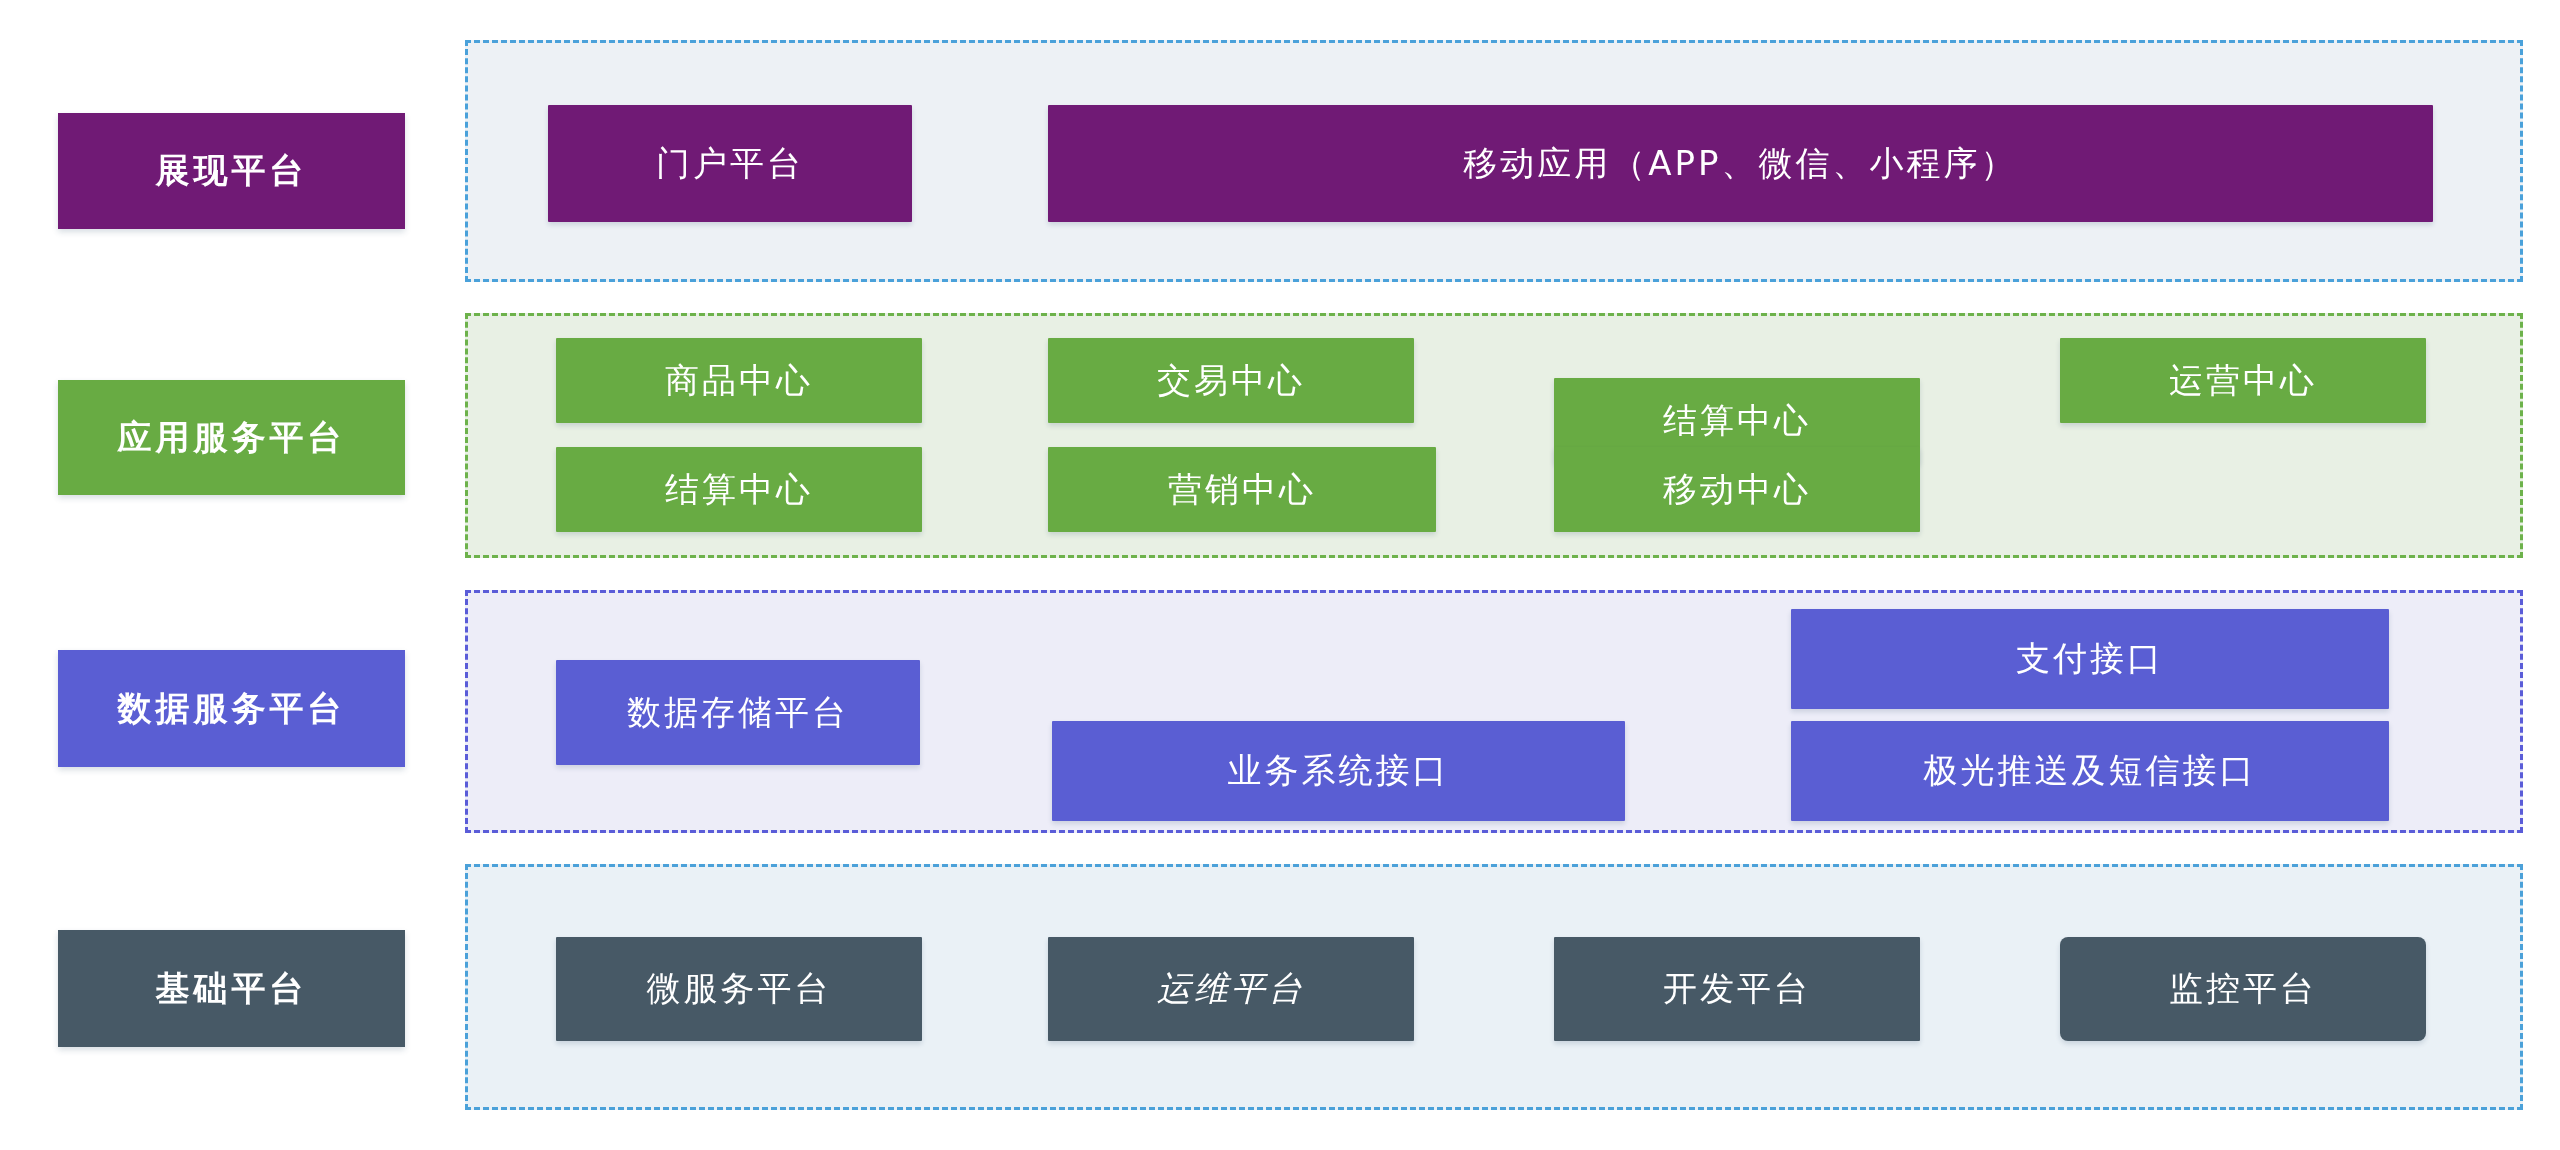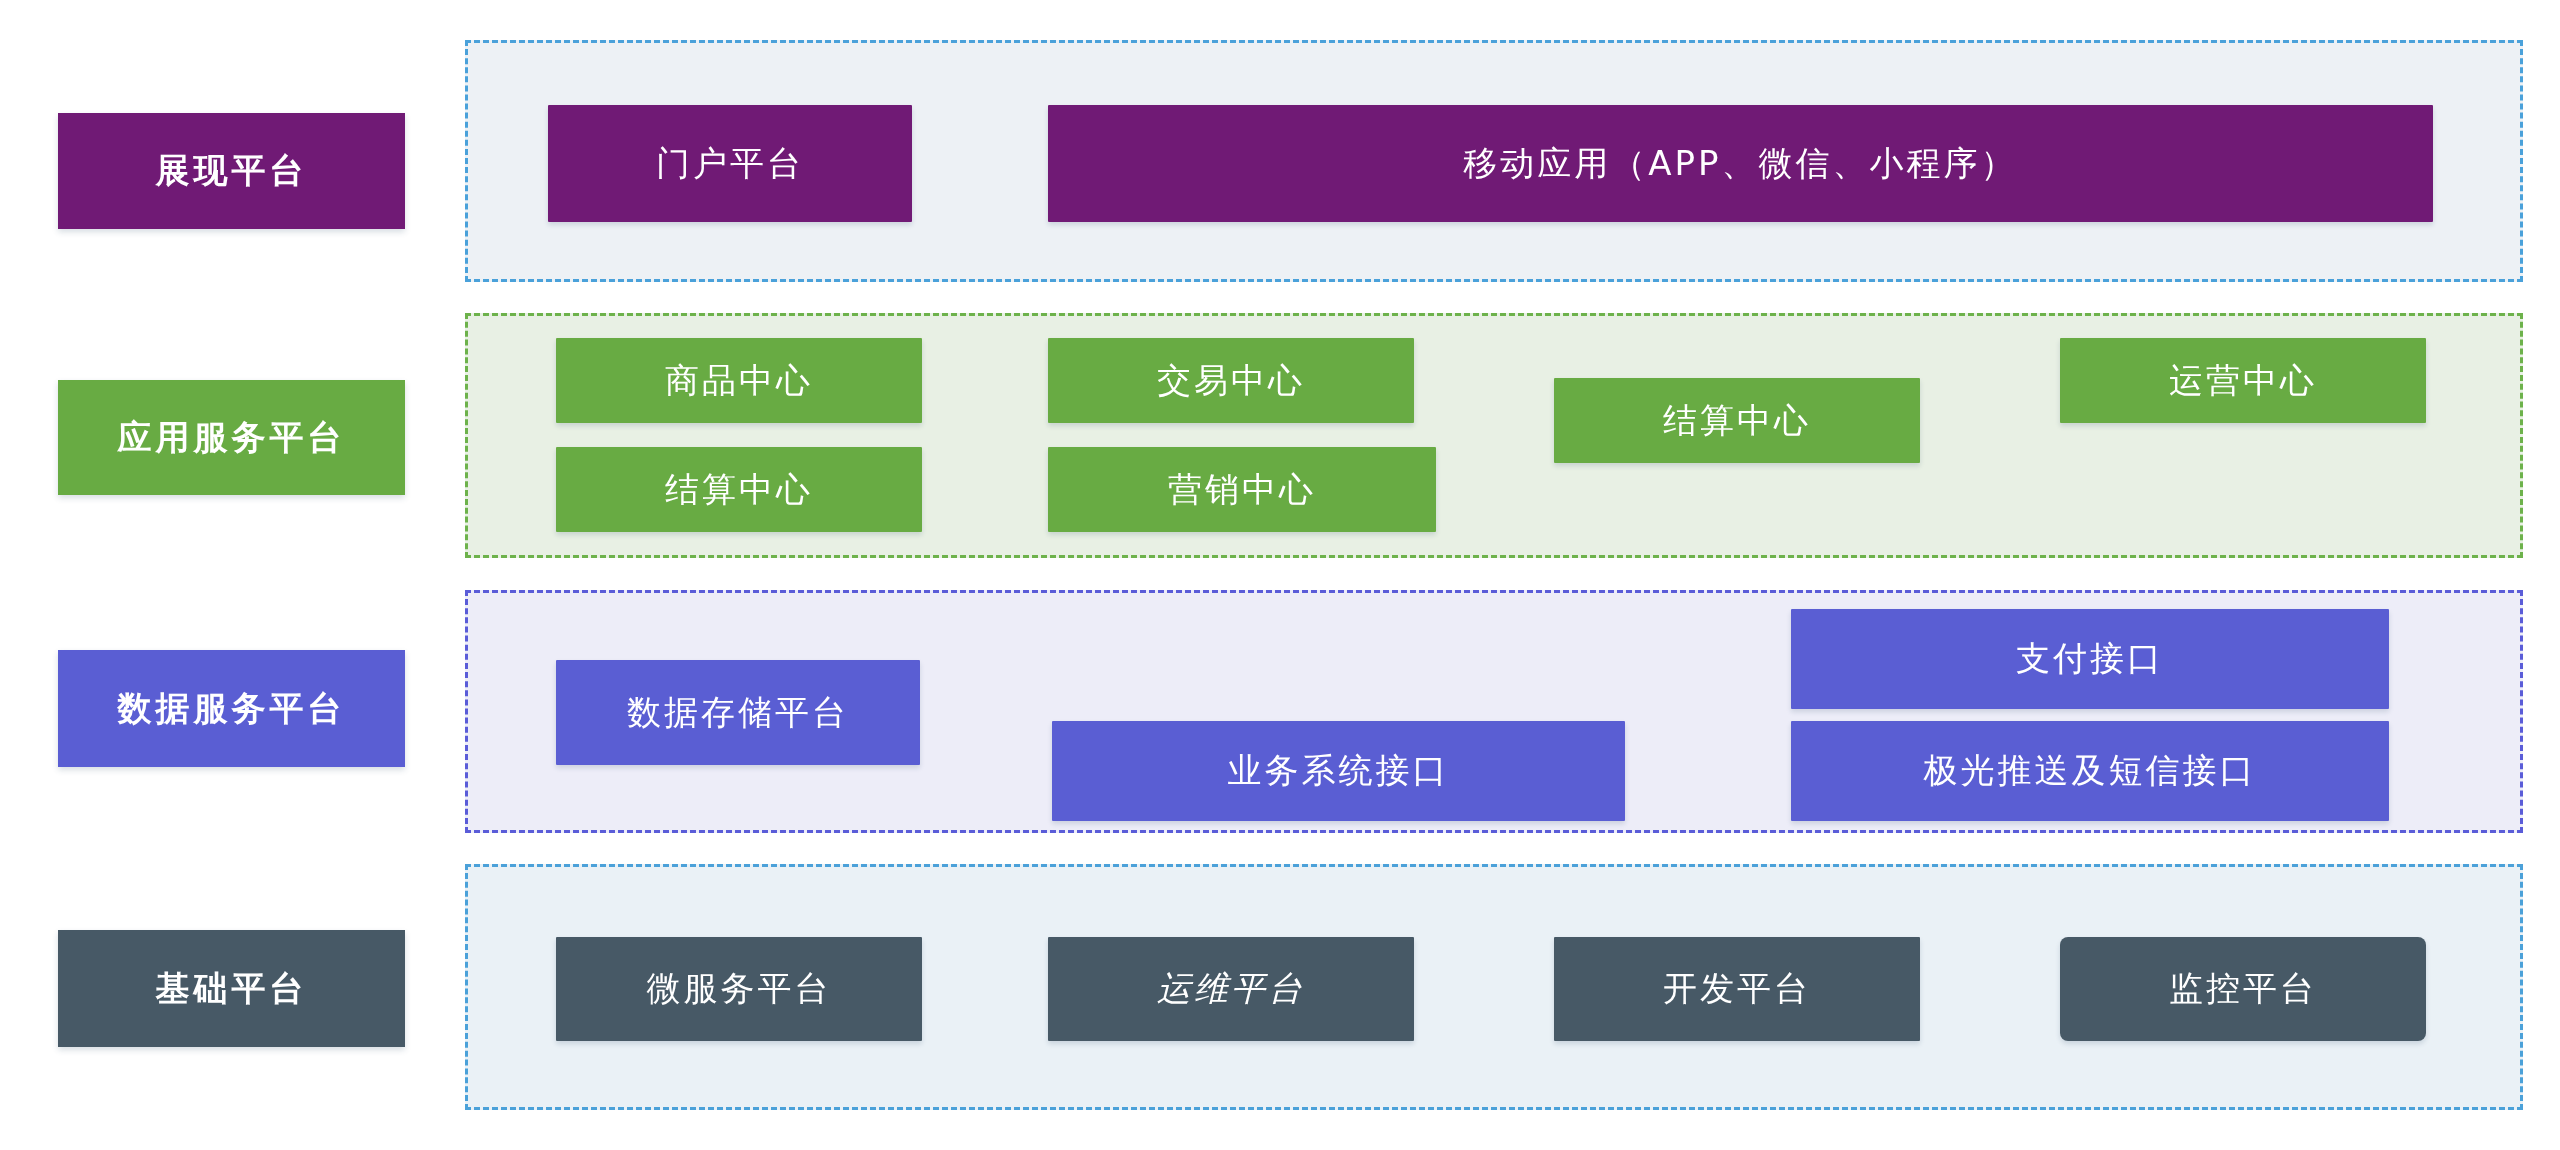--- a/index.html
+++ b/index.html
@@ -69,20 +69,21 @@
 
   <section class="s2">
     <div class="row-label" style="left:58px; top:380px; width:347px; height:115px;">应用服务平台</div>
     <div class="container" style="left:465px; top:313px; width:2058px; height:245px;">
       <div class="box" style="left:88px; top:22px; width:366px; height:85px;">商品中心</div>
       <div class="box" style="left:580px; top:22px; width:366px; height:85px;">交易中心</div>
       <div class="box" style="left:1086px; top:22px; width:366px; height:85px;margin-top:40px;">结算中心</div>
       <div class="box" style="left:1592px; top:22px; width:366px; height:85px;">运营中心</div>
       <div class="box" style="left:88px; top:131px; width:366px; height:85px;">结算中心</div>
       <div class="box" style="left:580px; top:131px; width:388px; height:85px;">营销中心</div>
+      <div class="box" style="left:1086px; top:131px; width:366px; height:85px;">移动中心</div>
     </div>
   </section>
 
   <section class="s3">
     <div class="row-label" style="left:58px; top:650px; width:347px; height:117px;">数据服务平台</div>
     <div class="container" style="left:465px; top:590px; width:2058px; height:243px;">
       <div class="box" style="left:88px; top:67px; width:364px; height:105px;">数据存储平台</div>
       <div class="box" style="left:1323px; top:16px; width:598px; height:100px;">支付接口</div>
       <div class="box" style="left:584px; top:128px; width:573px; height:100px;">业务系统接口</div>
       <div class="box" style="left:1323px; top:128px; width:598px; height:100px;">极光推送及短信接口</div>

